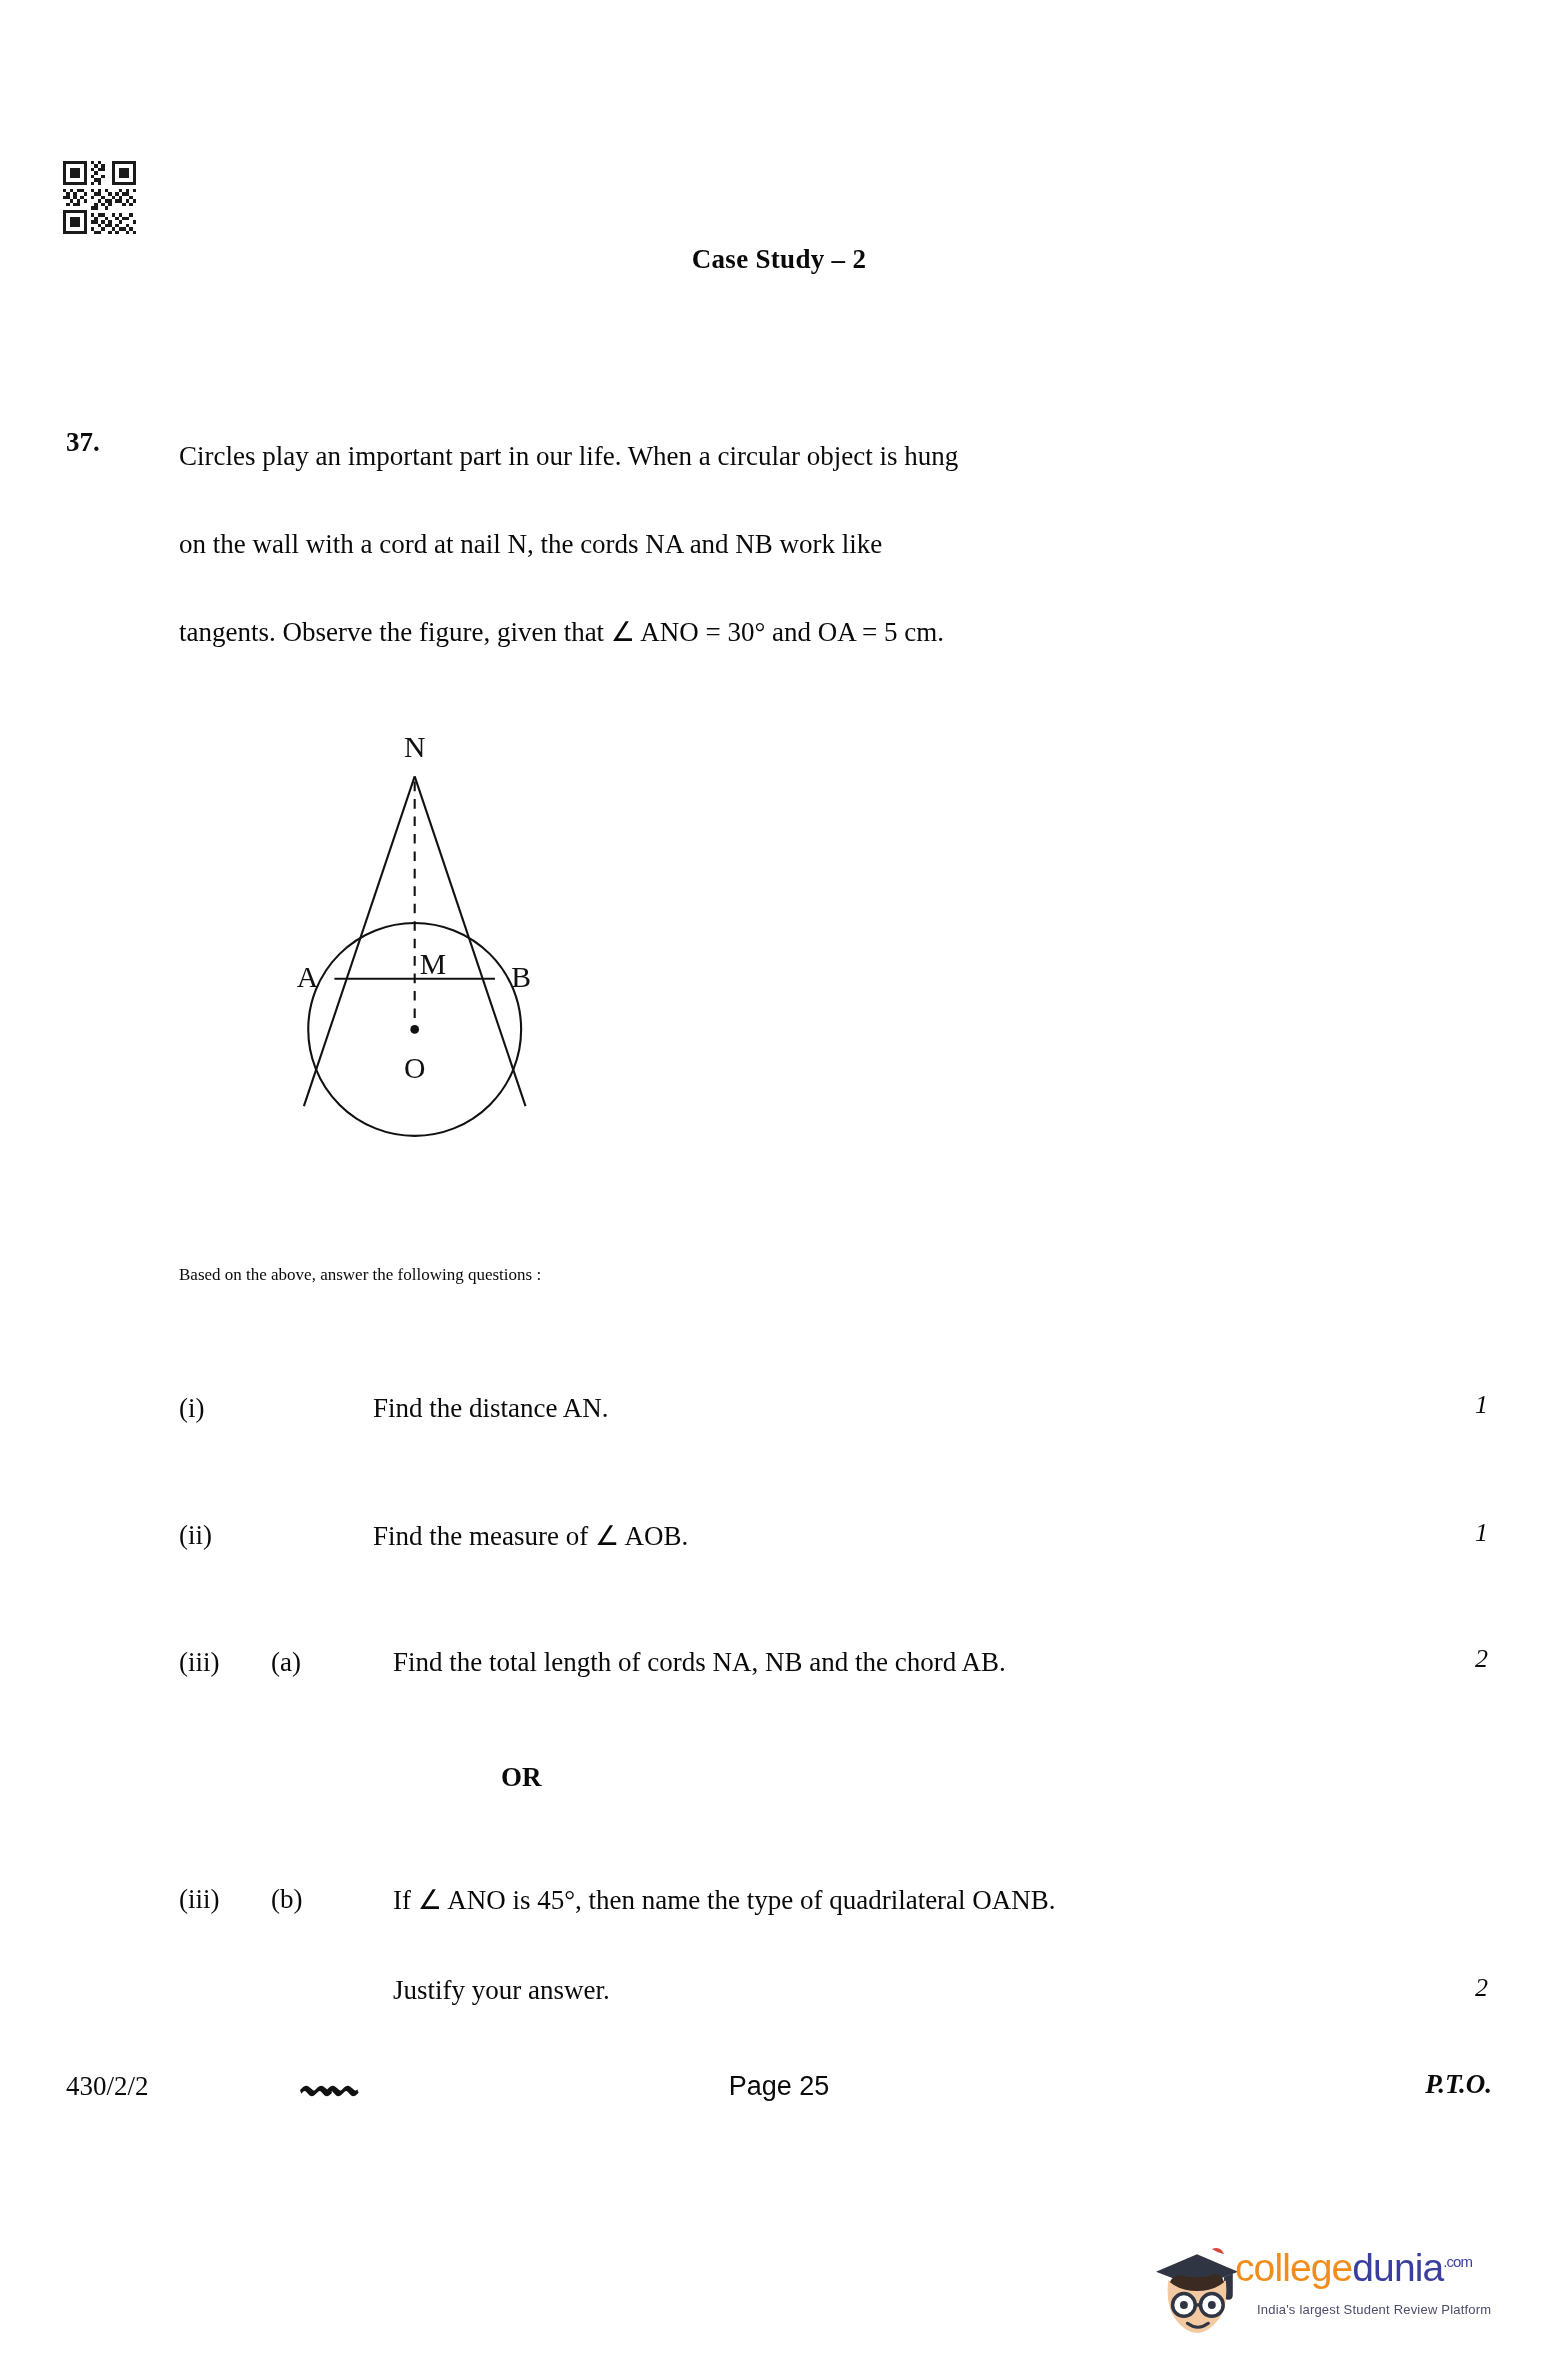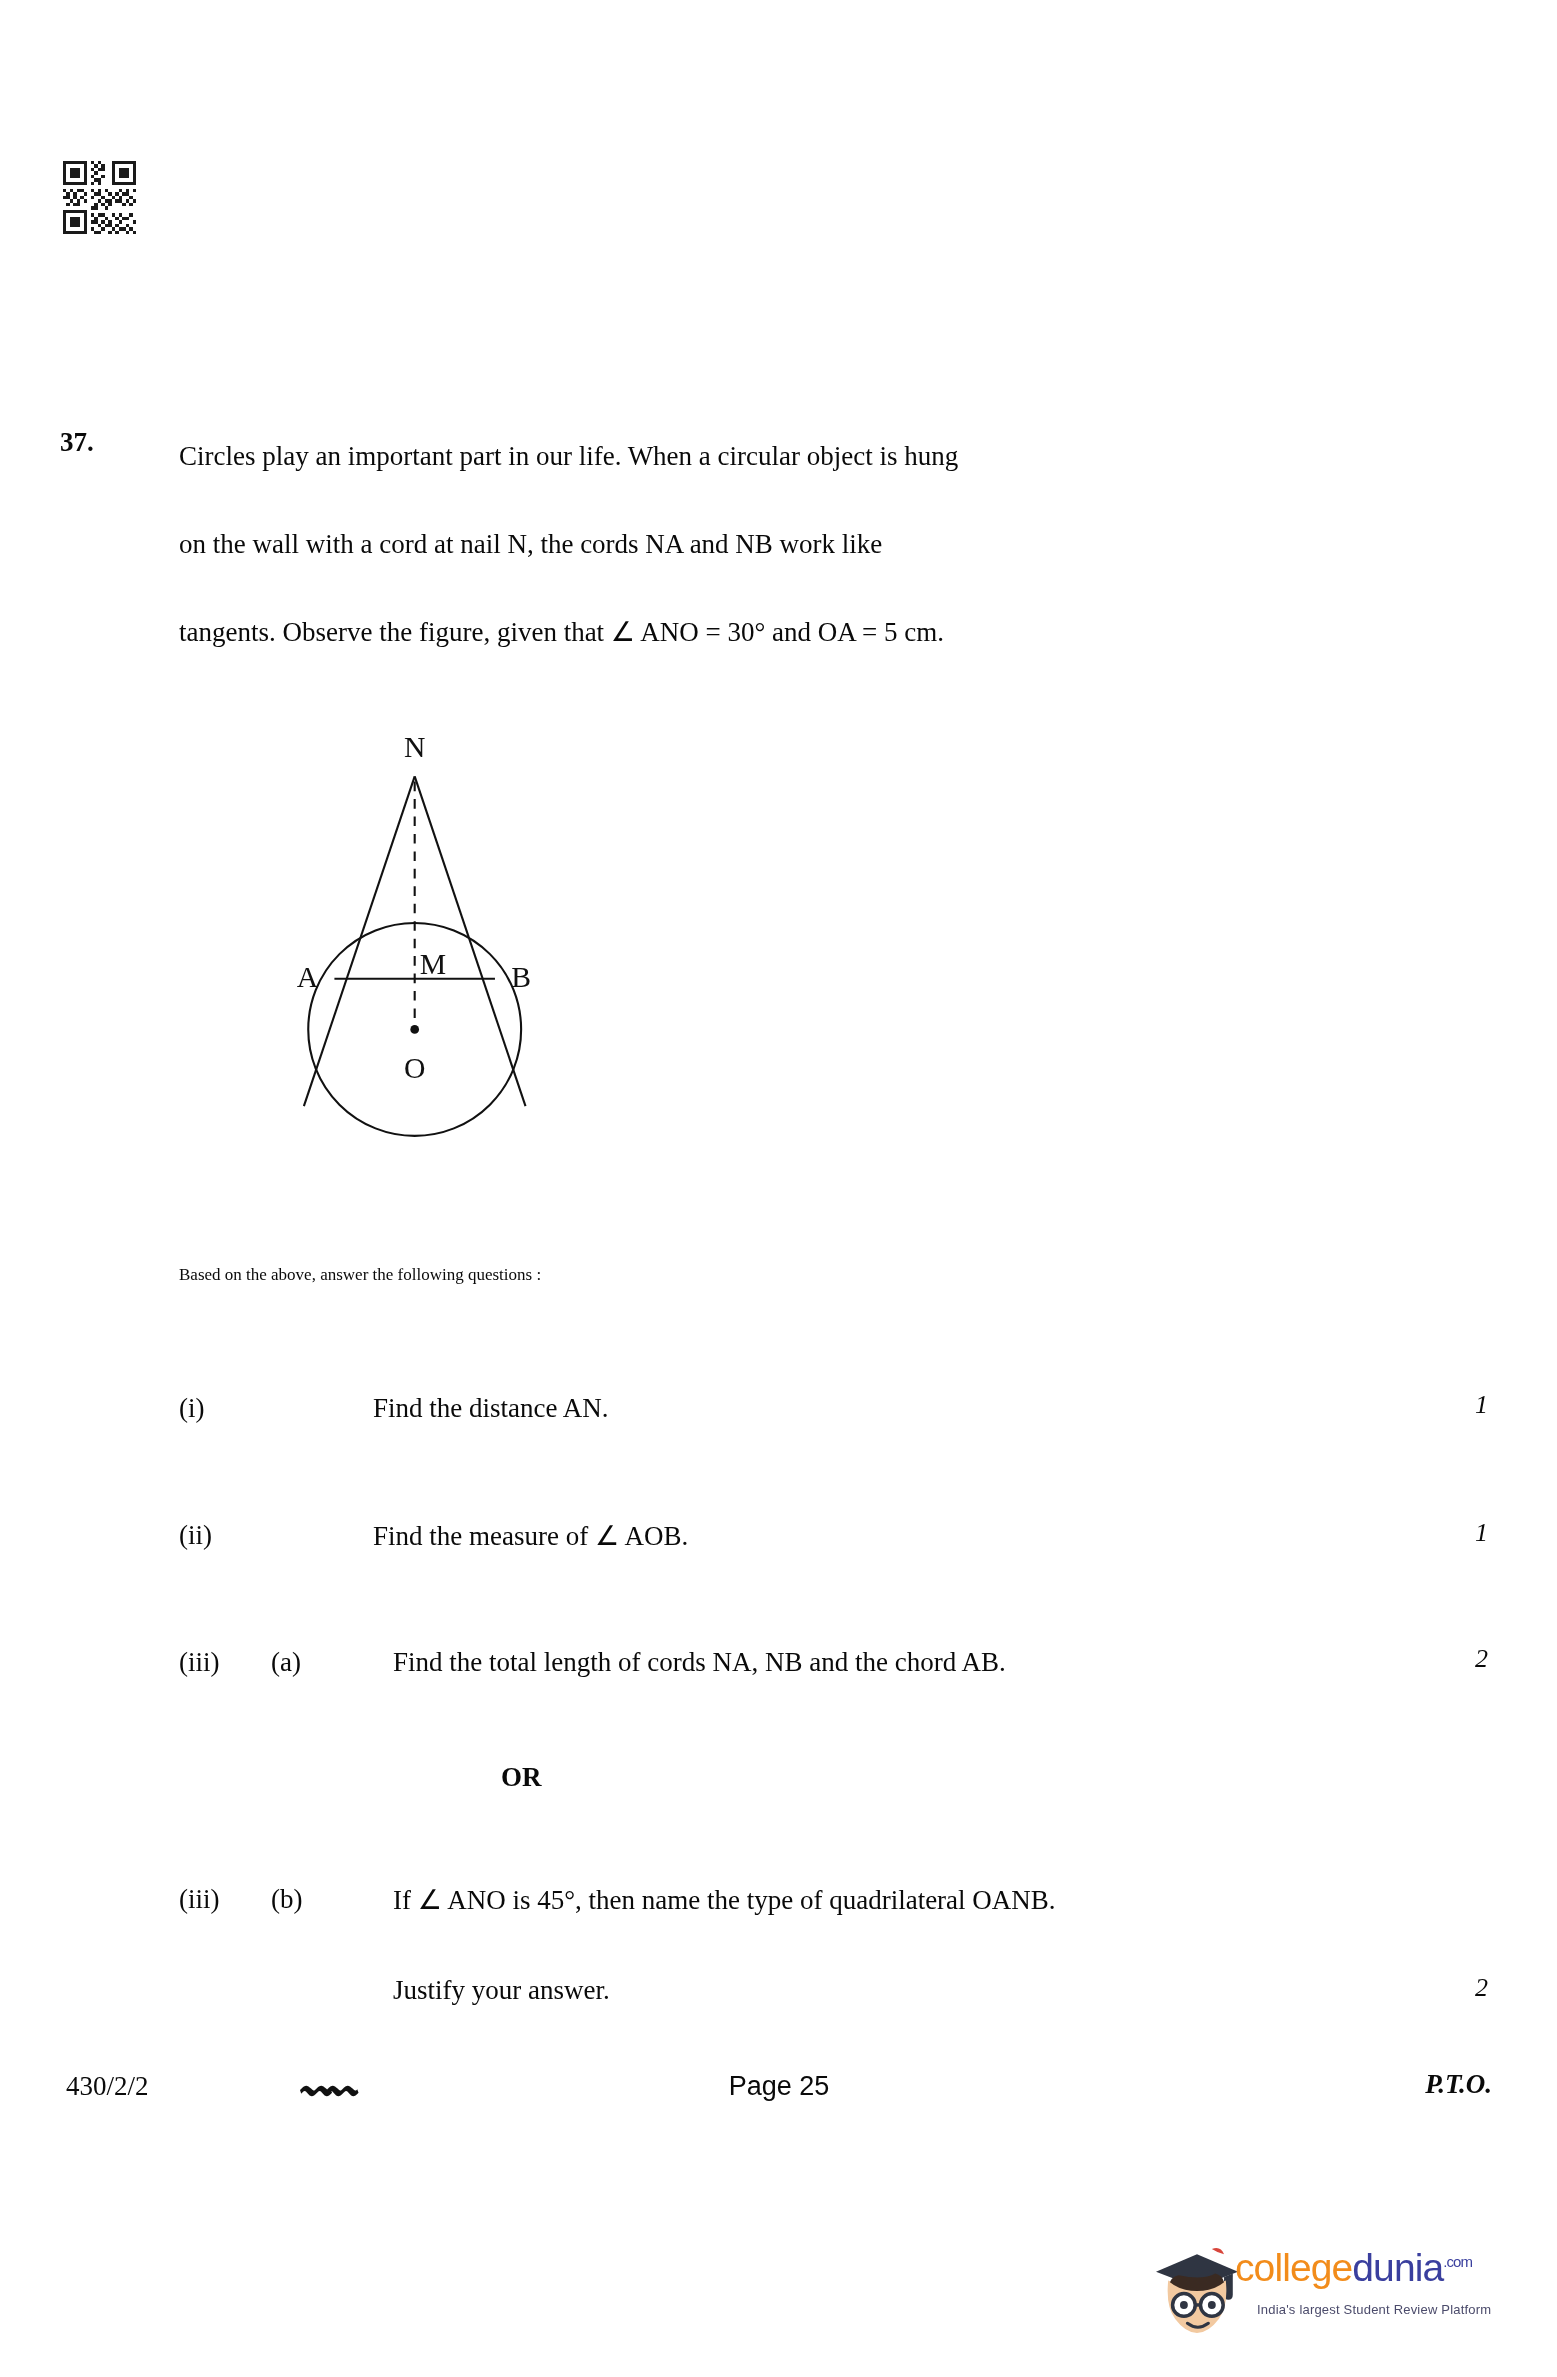--- a/index.html
+++ b/index.html
@@ -38,21 +38,21 @@
     top: 244px;
     text-align: center;
     font-weight: bold;
     font-size: 27px;
     letter-spacing: 0.3px;
   }
 
   
   .q-number {
     position: absolute;
-    left: 60px;
+    left: 66px;
     top: 427px;
     font-weight: bold;
     font-size: 27px;
   }
   .q-body {
     position: absolute;
     left: 179px;
     top: 412px;
     width: 1252px;
     font-size: 27px;
@@ -293,20 +293,21 @@
           <rect x="19" y="19" width="1" height="1"></rect>
         <rect x="9" y="20" width="2" height="1"></rect>
           <rect x="13" y="20" width="1" height="1"></rect>
           <rect x="15" y="20" width="1" height="1"></rect>
           <rect x="18" y="20" width="1" height="1"></rect>
           <rect x="20" y="20" width="1" height="1"></rect>
       </g>
     </svg>
   </div>
 
+  <div class="case-study-title">Case Study – 2</div>
 
   <div class="q-number">37.</div>
   <div class="q-body">
     <div>Circles play an important part in our life. When a circular object is hung</div>
     <div>on the wall with a cord at nail N, the cords NA and NB work like</div>
     <div class="lastline">tangents. Observe the figure, given that ∠ ANO = 30° and OA = 5 cm.</div>
   </div>
 
   <div class="figure">
     <svg width="349" height="445" viewBox="0 0 400 510">

